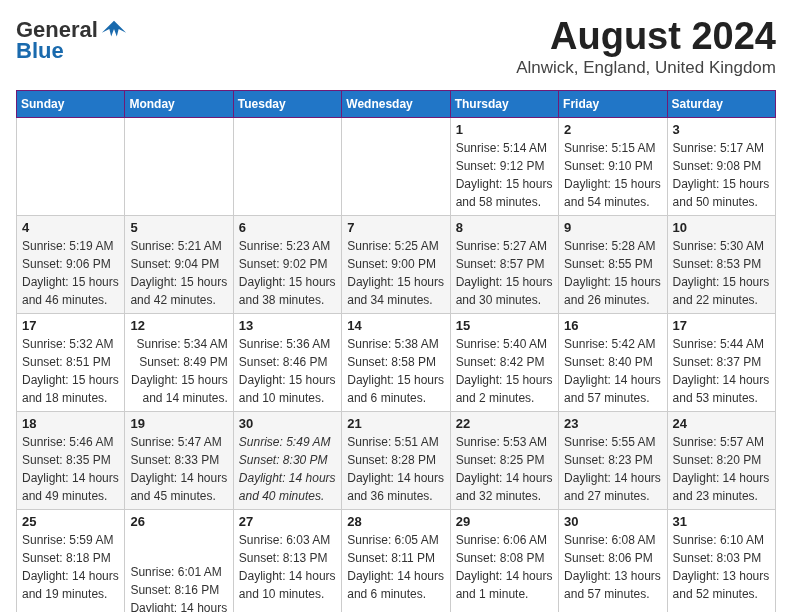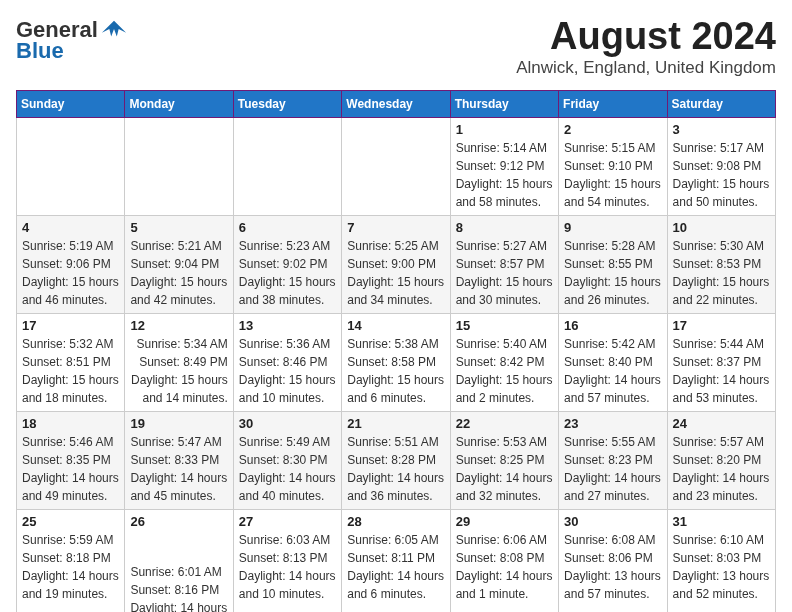--- a/index.html
+++ b/index.html
@@ -278,21 +278,21 @@
         </td>
         <td>
           <span class="day-num">19</span>
           <div class="day-info" style="white-space: pre-line;">Sunrise: 5:47 AM
 Sunset: 8:33 PM
 Daylight: 14 hours
 and 45 minutes.</div>
         </td>
         <td>
           <span class="day-num">30</span>
-          <div class="day-info" style="white-space: pre-line;">Sunrise: 5:49 AM
+          <div class="day-info" style="white-space: pre-line; font-style: italic;">Sunrise: 5:49 AM
 Sunset: 8:30 PM
 Daylight: 14 hours
 and 40 minutes.</div>
         </td>
         <td>
           <span class="day-num">21</span>
           <div class="day-info" style="white-space: pre-line;">Sunrise: 5:51 AM
 Sunset: 8:28 PM
 Daylight: 14 hours
 and 36 minutes.</div>

